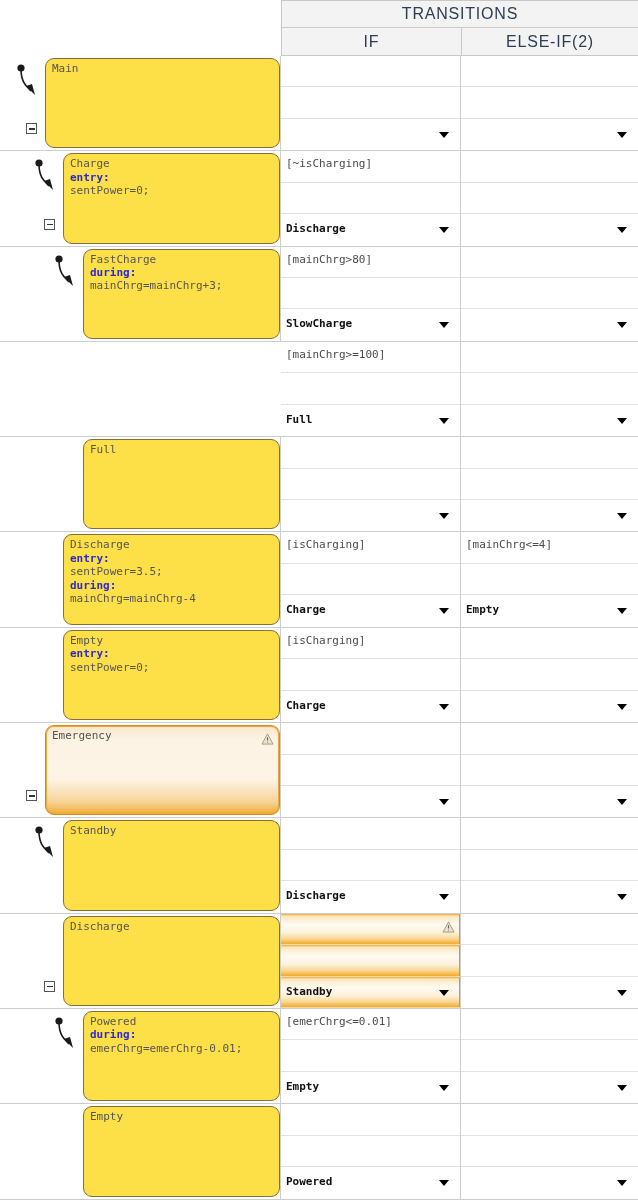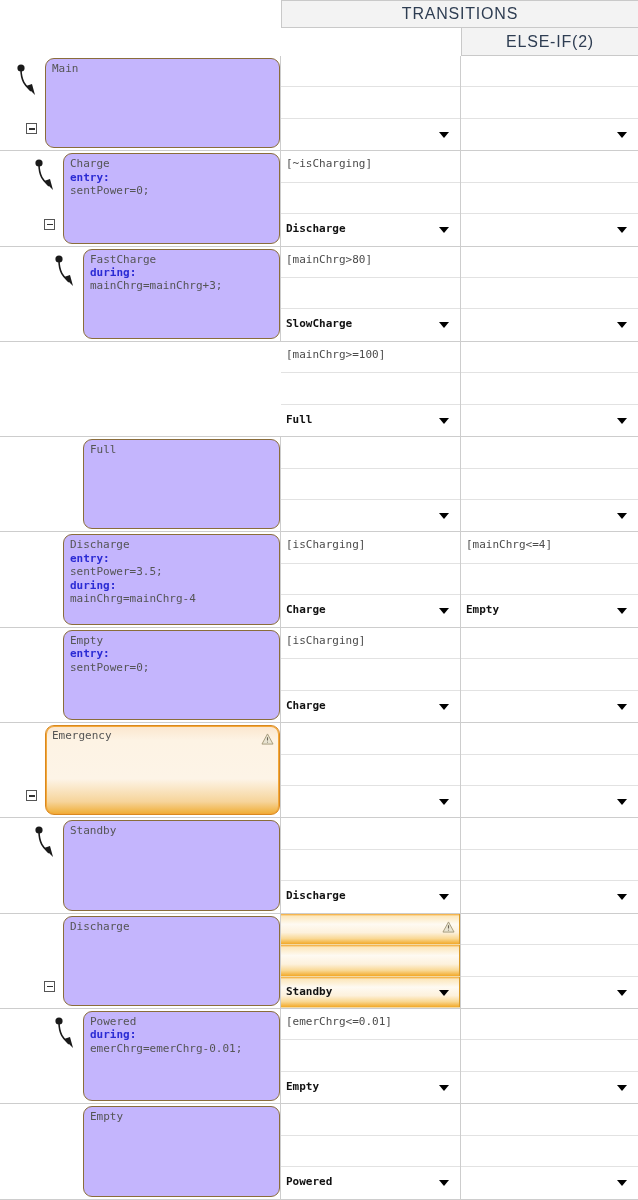--- a/index.html
+++ b/index.html
@@ -110,21 +110,21 @@
     background: #ffffff;
   }
   .state-box {
     position: absolute;
     top: 2px;
     bottom: 2px;
     right: 0px;
     box-sizing: border-box;
     border: 1.5px solid #8a6d3b;
     border-radius: 9px;
-    background: #c4b5fd;
+    background: #fde047;
     overflow: hidden;
   }
   .state-box.highlight {
     border: 1.5px solid #d9881f;
     background:
       linear-gradient(to bottom,
         #fbe6cd 0%,
         #fdf3e4 16%,
         #fdf4e7 60%,
         #f6d49a 86%,
@@ -247,20 +247,23 @@
 </style>
 </head>
 <body>
 
 <div class="sc-table">
 
   <div class="hdr">
     <div class="hdr-trans">
       <span class="hdr-label">TRANSITIONS</span>
     </div>
+    <div class="hdr-if">
+      <span class="hdr-label">IF</span>
+    </div>
     <div class="hdr-elseif">
       <span class="hdr-label">ELSE-IF(2)</span>
     </div>
   </div>
 
   <div class="rows" id="rows-container">
       <div class="row" style="height: 95.3px;">
         <div class="states-cell">
           <div class="state-box" style="left: 45px;">
             <div class="state-text"><span>Main</span></div>

